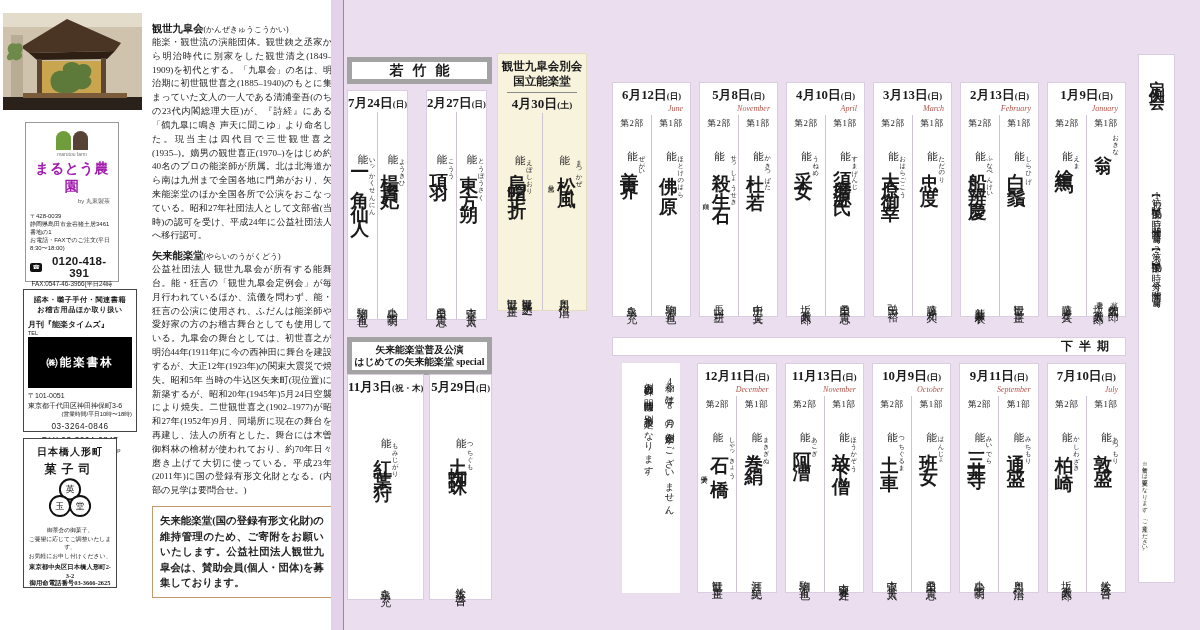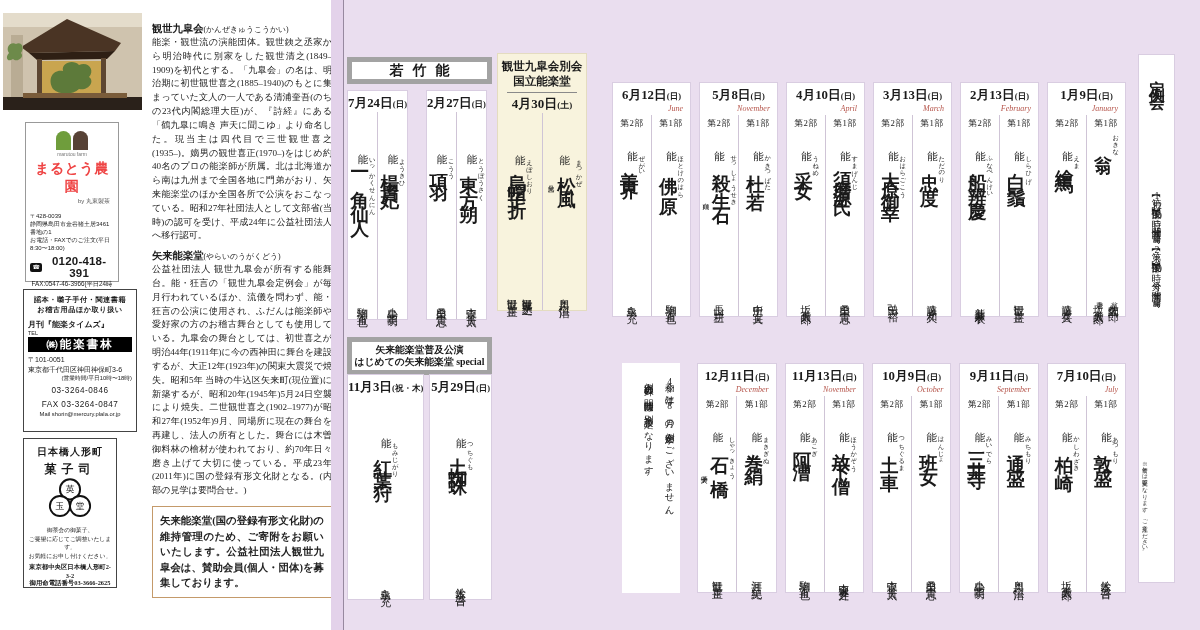--- a/index.html
+++ b/index.html
@@ -11,33 +11,33 @@
   #left{left:0;top:0;width:331px;height:630px;background:#fff;}
   #strip{left:331px;top:0;width:13px;height:630px;background:#e3d2ea;border-right:1px solid #97899f;box-sizing:border-box;}
 
   #photo{left:3px;top:13px;width:139px;height:97px;}
   .adbox{box-sizing:border-box;background:#fff;font-family:"Liberation Sans","DejaVu Sans",sans-serif;}
   #marutou{left:25px;top:122px;width:94px;height:160px;border:1px solid #999;padding:6px 4px 4px;text-align:center;}
   .m-logo{display:flex;justify-content:center;gap:2px;margin-top:2px;}
   .m-arch{width:15px;height:19px;border-radius:8px 8px 0 0;}
   .m-arch.g{background:#6f9d3c;} .m-arch.b{background:#574236;}
   .m-en{font-size:5px;color:#777;margin:1px 0 3px;}
-  .m-brand{font-size:14px;font-weight:bold;color:#ef4444;letter-spacing:0.5px;}
+  .m-brand{font-size:14px;font-weight:bold;color:#a21caf;letter-spacing:0.5px;}
   .m-by{font-size:6px;color:#555;text-align:right;padding-right:4px;margin:1px 0 6px;}
   .m-small{font-size:6px;text-align:left;line-height:1.35;color:#222;}
   .m-tel{display:flex;align-items:center;justify-content:center;gap:2px;margin-top:3px;}
   .freedial{width:13px;height:9px;background:#111;border-radius:2px;color:#fff;font-size:6px;line-height:9px;}
   .m-telnum{font-size:11.5px;font-weight:bold;letter-spacing:0.2px;}
   .m-fax{font-size:6.3px;margin-top:1px;}
 
   #shorin{left:23px;top:289px;width:114px;height:143px;border:1px solid #444;padding:5px 4px 3px;text-align:center;}
   .s-line{font-size:7.2px;font-weight:bold;font-family:"Liberation Serif",serif;letter-spacing:0.5px;line-height:1.45;}
   .s-month{font-size:8px;font-weight:bold;font-family:"Liberation Serif",serif;text-align:left;margin-top:3px;}
   .s-tel-label{font-size:5.5px;text-align:left;}
-  .s-bar{background:#000;color:#fff;font-weight:bold;font-size:11.5px;letter-spacing:2px;padding:0 0;margin:1px 0 3px;font-family:"Liberation Serif",serif;}
+  .s-bar{background:#000;color:#fff;font-weight:bold;font-size:11.5px;letter-spacing:2px;padding:18px 0;margin:1px 0 3px;font-family:"Liberation Serif",serif;}
   .s-small{font-size:7px;text-align:left;line-height:1.4;}
   .s-hours{font-size:5.8px;text-align:right;}
   .s-num{font-size:8.2px;letter-spacing:0.5px;line-height:1.35;margin-top:2px;}
   .s-mail{font-size:5.8px;margin-top:1px;}
 
   #kashi{left:23px;top:438px;width:94px;height:150px;border:1px solid #444;padding:6px 4px 4px;text-align:center;font-family:"Liberation Serif",serif;}
   .k-area{font-size:10px;font-weight:bold;letter-spacing:1px;}
   .k-type{font-size:12px;font-weight:bold;letter-spacing:5px;margin-top:2px;}
   .k-lines{font-size:5.8px;line-height:1.5;margin-top:2px;}
   .k-addr{font-size:6.4px;font-weight:bold;margin-top:2px;}
@@ -455,20 +455,21 @@
               <div class="t-main"><ruby>繪馬<rt>えま</rt></ruby></div>
             </div>
             <div class="names">
               <div class="name-line">遠藤 喜久</div>
             </div>
           </div>
         </div>
       </div>
     </div>
 
+  <div id="lower-bar" class="abs half-bar">下半期</div>
   <div id="lower-grid" class="abs">
       <div class="n-slot">
         <div class="notice">
           <div>令和4年は8月の定例会がございません。</div>
           <div>定例会以外の開演時間は別途設定となります。</div>
         </div>
       </div>
       <div class="ebox">
         <div class="ebox-head">
           <div class="e-date">12月11日<span class="dow">(日)</span></div>

